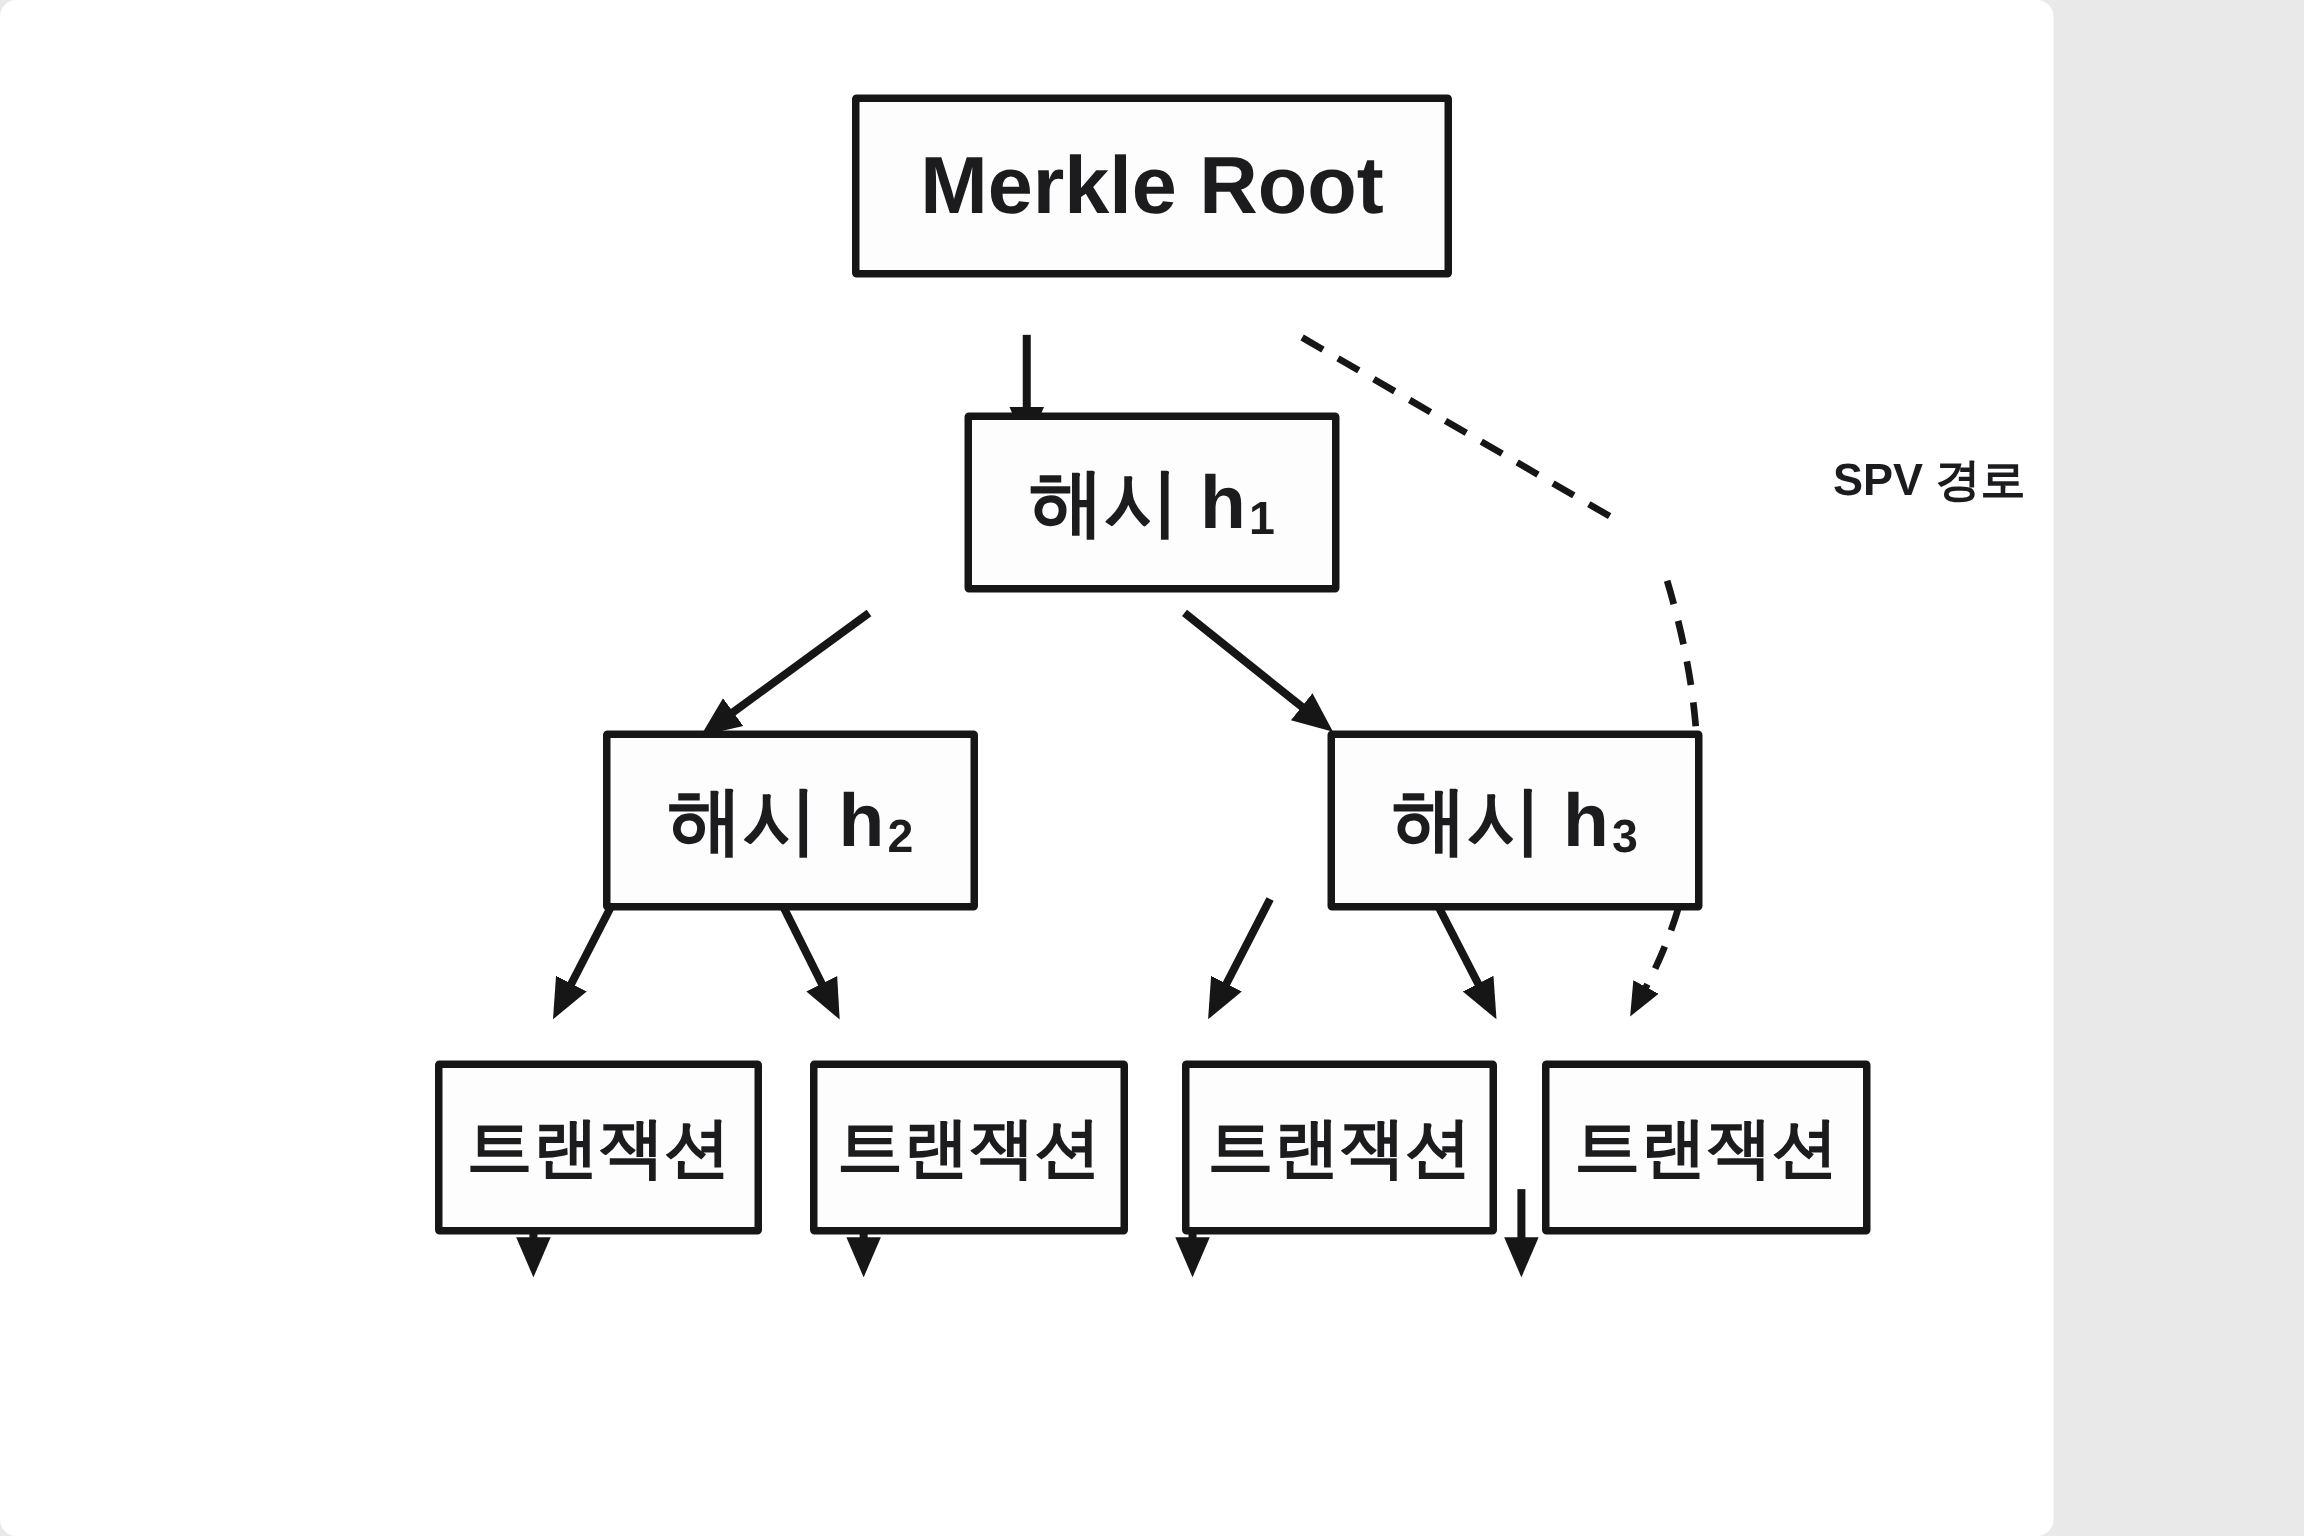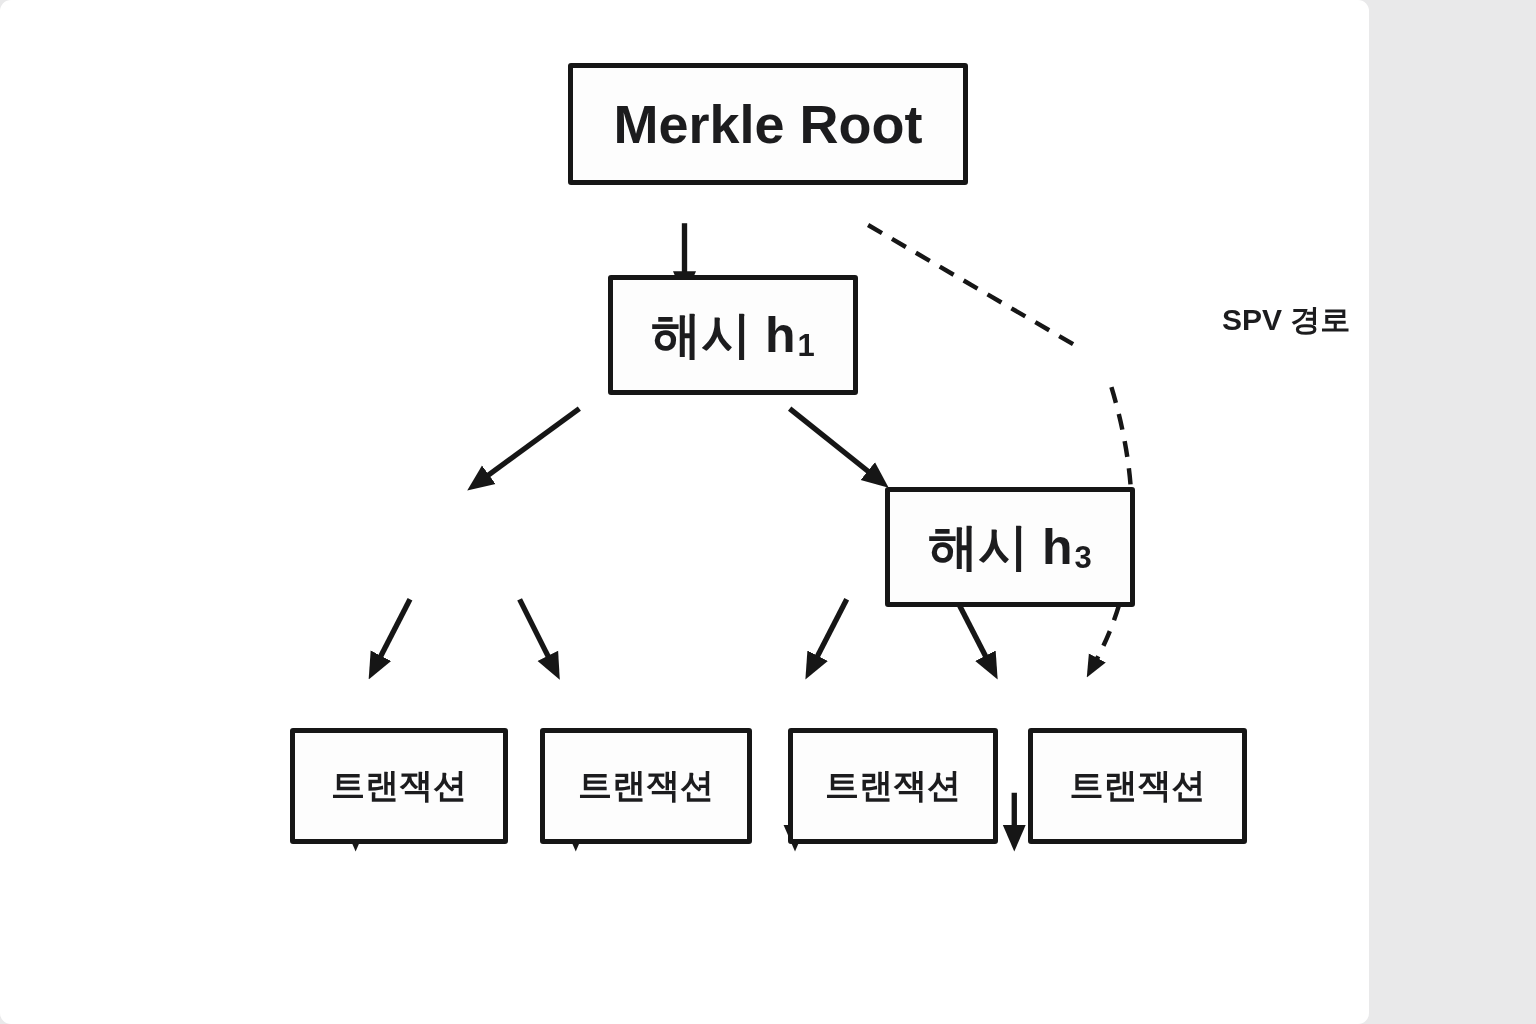--- a/index.html
+++ b/index.html
@@ -31,24 +31,24 @@
     border-radius: 3px;
     display: flex;
     align-items: center;
     justify-content: center;
     color: #1c1c1e;
     font-weight: 700;
     white-space: nowrap;
   }
   .node-root   { left: 568px; top:  63px; width: 400px; height: 122px; font-size: 54px; }
   .node-hash   { width: 250px; height: 120px; font-size: 50px; }
-  .node-h1     { left: 608px; top: 275px; }
+  .node-h1     { left: 643px; top: 275px; }
   .node-h2     { left: 402px; top: 487px; }
   .node-h3     { left: 885px; top: 487px; justify-content: center; }
-  .node-tx     { top: 728px; height: 116px; font-size: 34px; }
+  .node-tx     { top: 707px; height: 116px; font-size: 44px; }
   .node-tx1    { left:  290px; width: 218px; }
   .node-tx2    { left:  540px; width: 212px; }
   .node-tx3    { left:  788px; width: 210px; }
   .node-tx4    { left: 1028px; width: 219px; }
   .node sub {
     font-size: 0.62em;
     line-height: 0;
     vertical-align: -0.16em;
     margin-left: 2px;
   }
@@ -95,20 +95,23 @@
   </svg>
 
   <div class="node node-root">
     <span>Merkle Root</span>
   </div>
 
   <div class="node node-hash node-h1">
     <span><span>해시 h</span><sub>1</sub></span>
   </div>
 
+  <div class="node node-hash node-h2">
+    <span><span>해시 h</span><sub>2</sub></span>
+  </div>
 
   <div class="node node-hash node-h3">
     <span><span>해시 h</span><sub>3</sub></span>
   </div>
 
   <div class="node node-tx node-tx1">
     <span>트랜잭션</span>
   </div>
 
   <div class="node node-tx node-tx2">

